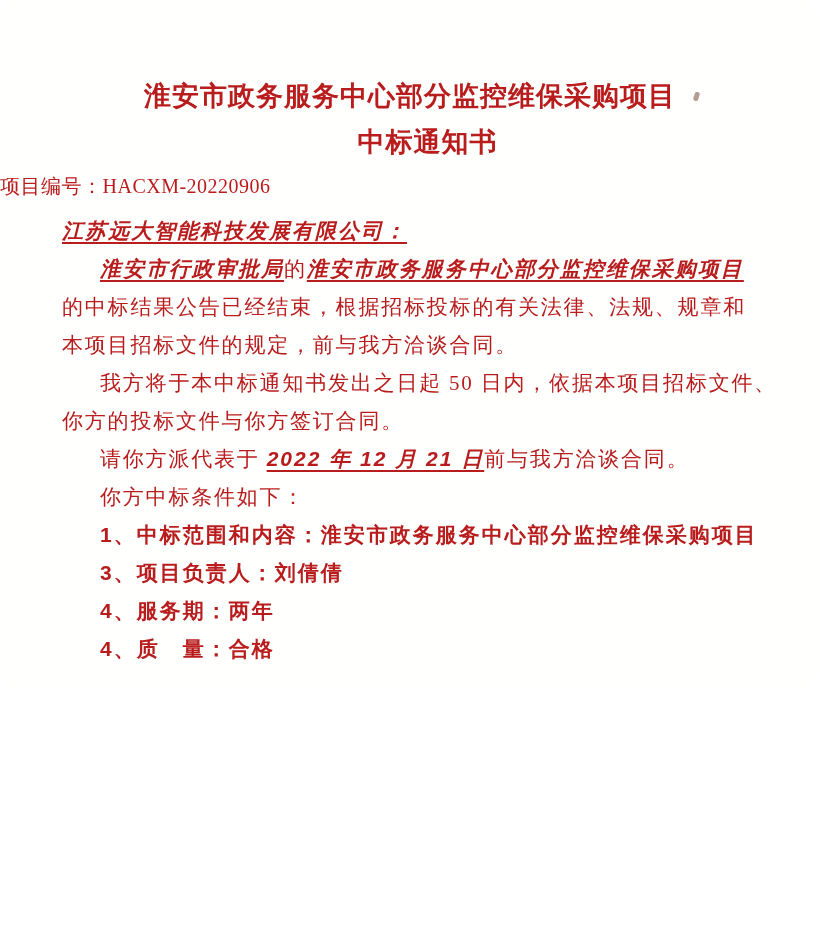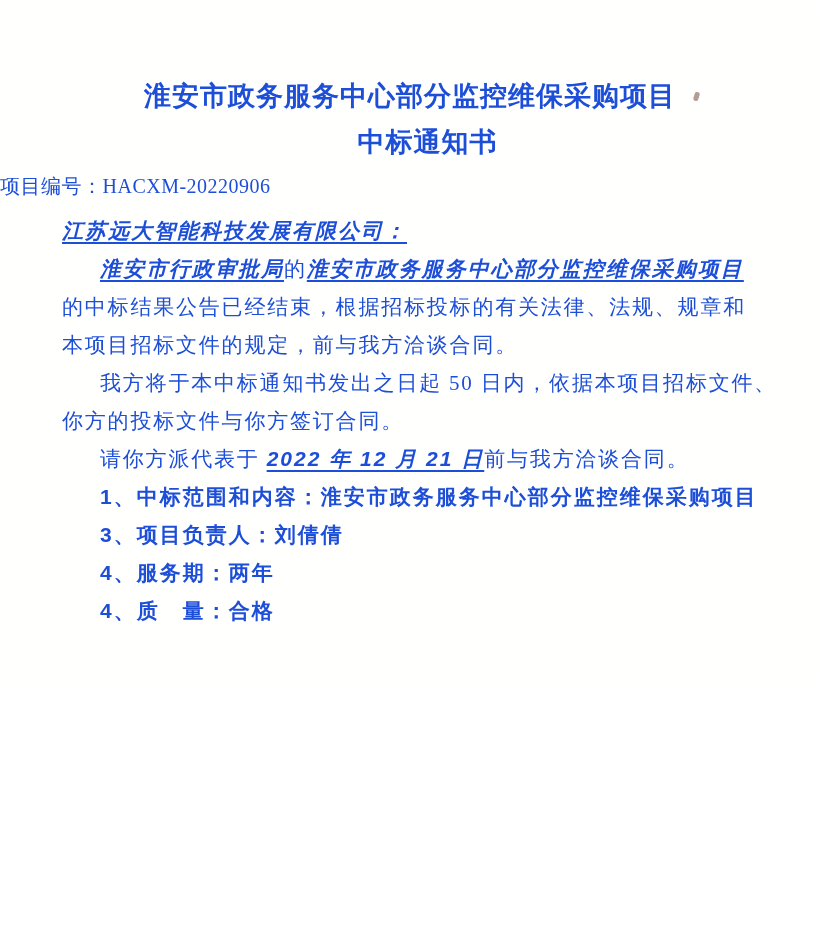--- a/index.html
+++ b/index.html
@@ -1,18 +1,18 @@
 <!DOCTYPE html>
 <html><head>
 <meta charset="utf-8">
 <style>
   html,body{margin:0;padding:0;background:#ffffff;}
   .page{
     position:relative;width:820px;height:688px;background:#fffffe;overflow:hidden;
-    color:#1d4ed8;font-family:"Liberation Serif",serif;border-radius:23px;
+    color:#b91c1c;font-family:"Liberation Serif",serif;border-radius:23px;
   }
   .title{
     font-family:"Liberation Serif",serif;font-weight:700;font-size:27px;line-height:40px;
     text-align:center;letter-spacing:1px;
   }
   .title1{padding-top:76px;}
   .title2{margin-top:6px;padding-left:35px;}
   .project-no{
     margin-top:9px;text-align:left;font-size:20px;line-height:30px;letter-spacing:0.5px;
   }
@@ -62,20 +62,21 @@
     <div class="line">的中标结果公告已经结束，根据招标投标的有关法律、法规、规章和</div>
     <div class="line">本项目招标文件的规定，前与我方洽谈合同。</div>
 
     <div class="line indent">我方将于本中标通知书发出之日起 50 日内，依据本项目招标文件、</div>
     <div class="line">你方的投标文件与你方签订合同。</div>
 
     <div class="line indent">
       <span>请你方派代表于 </span><span class="sans u">2022 年 12 月 21 日</span><span>前与我方洽谈合同。</span>
     </div>
 
+    <div class="line indent">你方中标条件如下：</div>
 
     <div class="line indent sans">1、中标范围和内容：淮安市政务服务中心部分监控维保采购项目</div>
     <div class="line indent sans">3、项目负责人：刘倩倩</div>
     <div class="line indent sans">4、服务期：两年</div>
     <div class="line indent sans">4、质　量：合格</div>
   </div>
 
   <div class="signer">招标人（公章）：</div>
   <div class="sign-date">2022 年 11 月 21 日</div>
 

